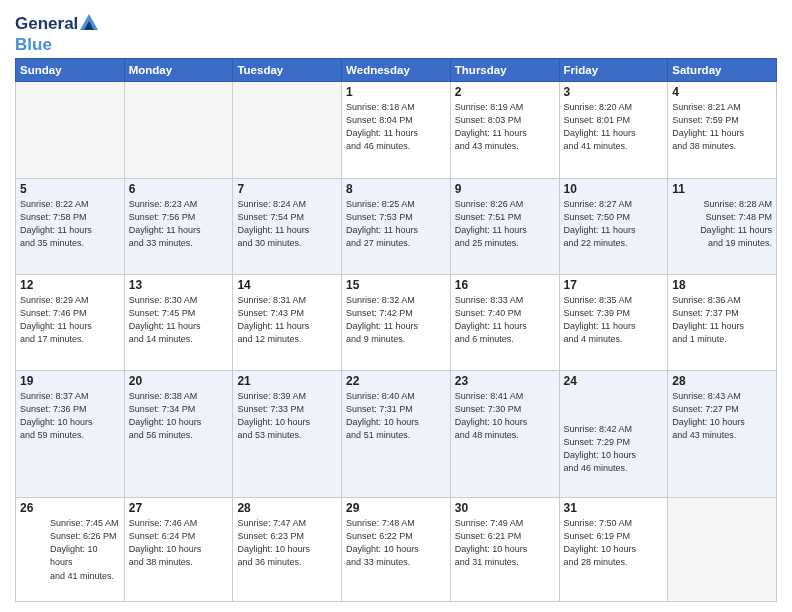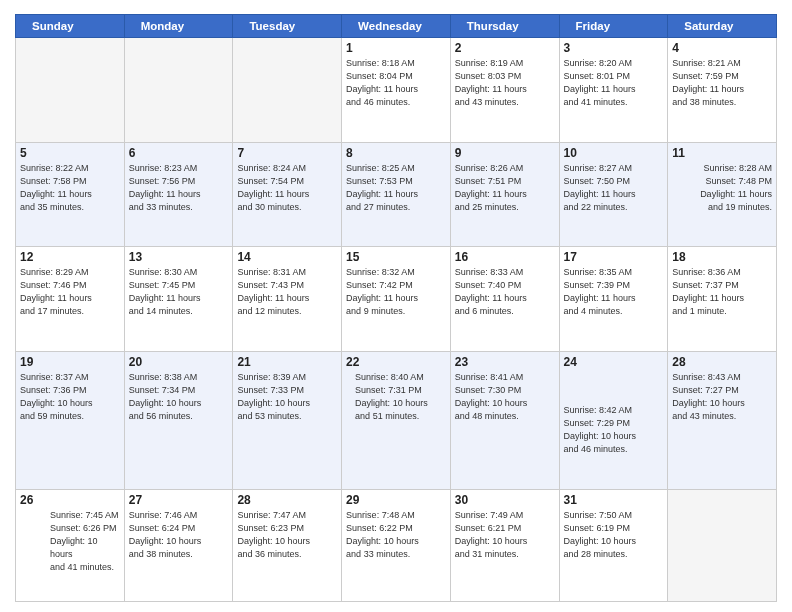--- a/index.html
+++ b/index.html
@@ -47,21 +47,21 @@
       border: 1px solid #ccc;
       border-collapse: collapse;
       width: 100%;
       table-layout: fixed;
     }
     .calendar th {
       background: #3a6cc8;
       color: #fff;
       font-size: 11.5px;
       font-weight: bold;
-      padding: 5px 16px;
+      padding: 5px 4px;
       text-align: left;
       border: 1px solid #2a5aaa;
     }
     .calendar td {
       vertical-align: top;
       border: 1px solid #ccc;
       padding: 3px 4px;
       font-size: 9.5px;
       color: #333;
       background: #fff;
@@ -91,20 +91,33 @@
     table {
       width: 100%;
       border-collapse: collapse;
     }
   </style>
 </head>
 <body>
 
 <div class="page">
   <div class="header">
+    <div class="logo">
+      <div>
+        <div style="font-size:17px;font-weight:bold;color:#1a3a6b;line-height:1.15;">
+          General<span style="display:inline-block;margin-left:2px;vertical-align:middle;">
+            <svg width="18" height="16" viewBox="0 0 18 16">
+              <polygon points="0,16 9,0 18,16" fill="#4a90d9"></polygon>
+              <polygon points="4,16 9,7 14,16" fill="#1a3a6b"></polygon>
+            </svg>
+          </span>
+        </div>
+        <div style="font-size:17px;font-weight:bold;color:#4a90d9;line-height:1.15;">Blue</div>
+      </div>
+    </div>
   </div>
 
   <table class="calendar">
     <thead>
       <tr>
       <th>Sunday</th>
           <th>Monday</th>
           <th>Tuesday</th>
           <th>Wednesday</th>
           <th>Thursday</th>
@@ -265,21 +278,21 @@
           </td>
           <td>
             <span class="day-number">21</span>
             <div class="day-info" style="white-space: pre-line;">Sunrise: 8:39 AM
 Sunset: 7:33 PM
 Daylight: 10 hours
 and 53 minutes.</div>
           </td>
           <td>
             <span class="day-number">22</span>
-            <div class="day-info" style="white-space: pre-line; margin-left: 9px;">Sunrise: 8:40 AM
+            <div class="day-info" style="white-space: pre-line;">Sunrise: 8:40 AM
 Sunset: 7:31 PM
 Daylight: 10 hours
 and 51 minutes.</div>
           </td>
           <td>
             <span class="day-number">23</span>
             <div class="day-info" style="white-space: pre-line;">Sunrise: 8:41 AM
 Sunset: 7:30 PM
 Daylight: 10 hours
 and 48 minutes.</div>

